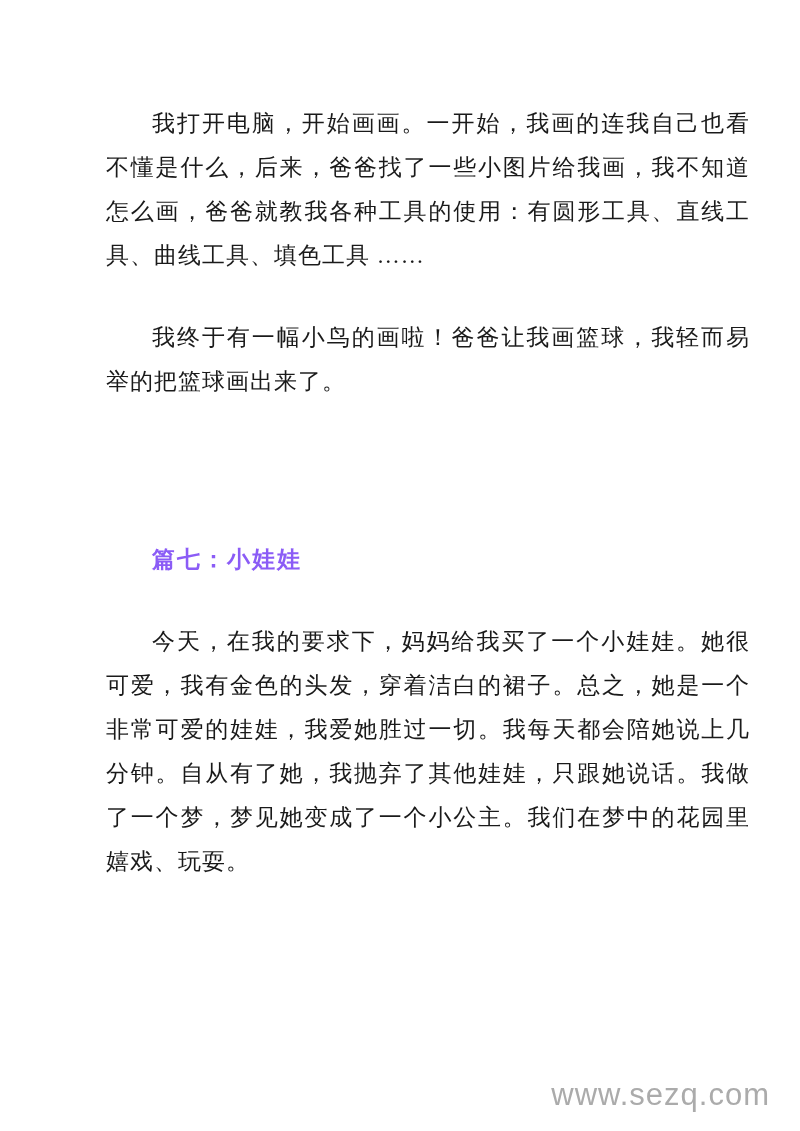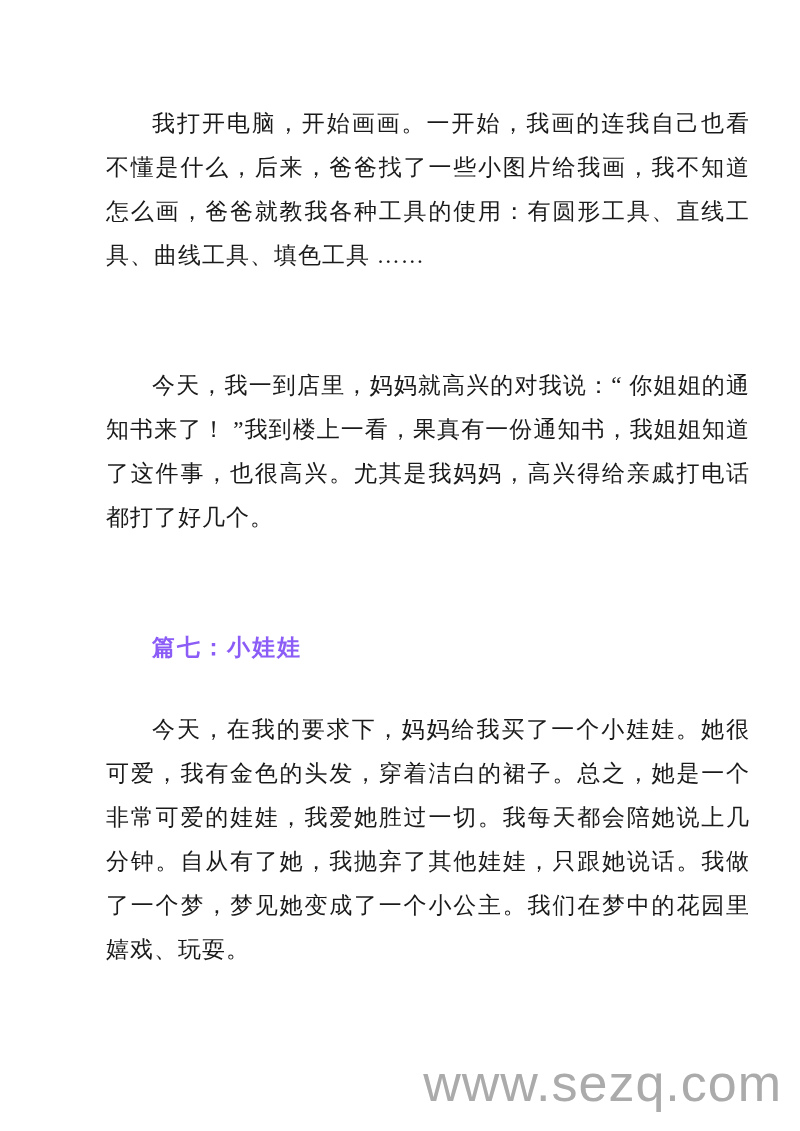--- a/index.html
+++ b/index.html
@@ -30,36 +30,36 @@
     font-size: 23px;
     line-height: 44px;
     text-indent: 2em;
     font-weight: bold;
     margin: 0 0 10px 0;
     letter-spacing: 2px;
   }
   .section-gap { height: 48px; }
   .watermark {
     position: absolute;
-    right: 32px;
+    right: 44px;
     bottom: 32px;
     font-family: "Liberation Sans", "DejaVu Sans", sans-serif;
-    font-size: 52px;
+    font-size: 31px;
     font-weight: 400;
     letter-spacing: 1px;
     user-select: none;
   }
 </style>
 </head>
 <body>
 
 <div class="page" style="background: rgb(255, 255, 255);">
   <div class="content" style="color: rgb(26, 26, 26);">
 
   <p class="para">我打开电脑，开始画画。一开始，我画的连我自己也看不懂是什么，后来，爸爸找了一些小图片给我画，我不知道怎么画，爸爸就教我各种工具的使用：有圆形工具、直线工具、曲线工具、填色工具 ……</p>
+      <p class="para">我终于有一幅小鸟的画啦！爸爸让我画篮球，我轻而易举的把篮球画出来了。</p>
       <div class="section-gap"></div>
-      <p class="para">今天，我一到店里，妈妈就高兴的对我说：“ 你姐姐的通知书来了！ ”我到楼上一看，果真有一份通知书，我姐姐知道了这件事，也很高兴。尤其是我妈妈，高兴得给亲戚打电话都打了好几个。</p>
       <div class="section-gap"></div>
       <div class="heading" style="color: #8b5cf6;">篇七：小娃娃</div>
       <p class="para">今天，在我的要求下，妈妈给我买了一个小娃娃。她很可爱，我有金色的头发，穿着洁白的裙子。总之，她是一个非常可爱的娃娃，我爱她胜过一切。我每天都会陪她说上几分钟。自从有了她，我抛弃了其他娃娃，只跟她说话。我做了一个梦，梦见她变成了一个小公主。我们在梦中的花园里嬉戏、玩耍。</p>
     </div>
   <div class="watermark" style="color: rgb(171, 171, 171);">www.sezq.com</div>
 </div>
 
 </body></html>

